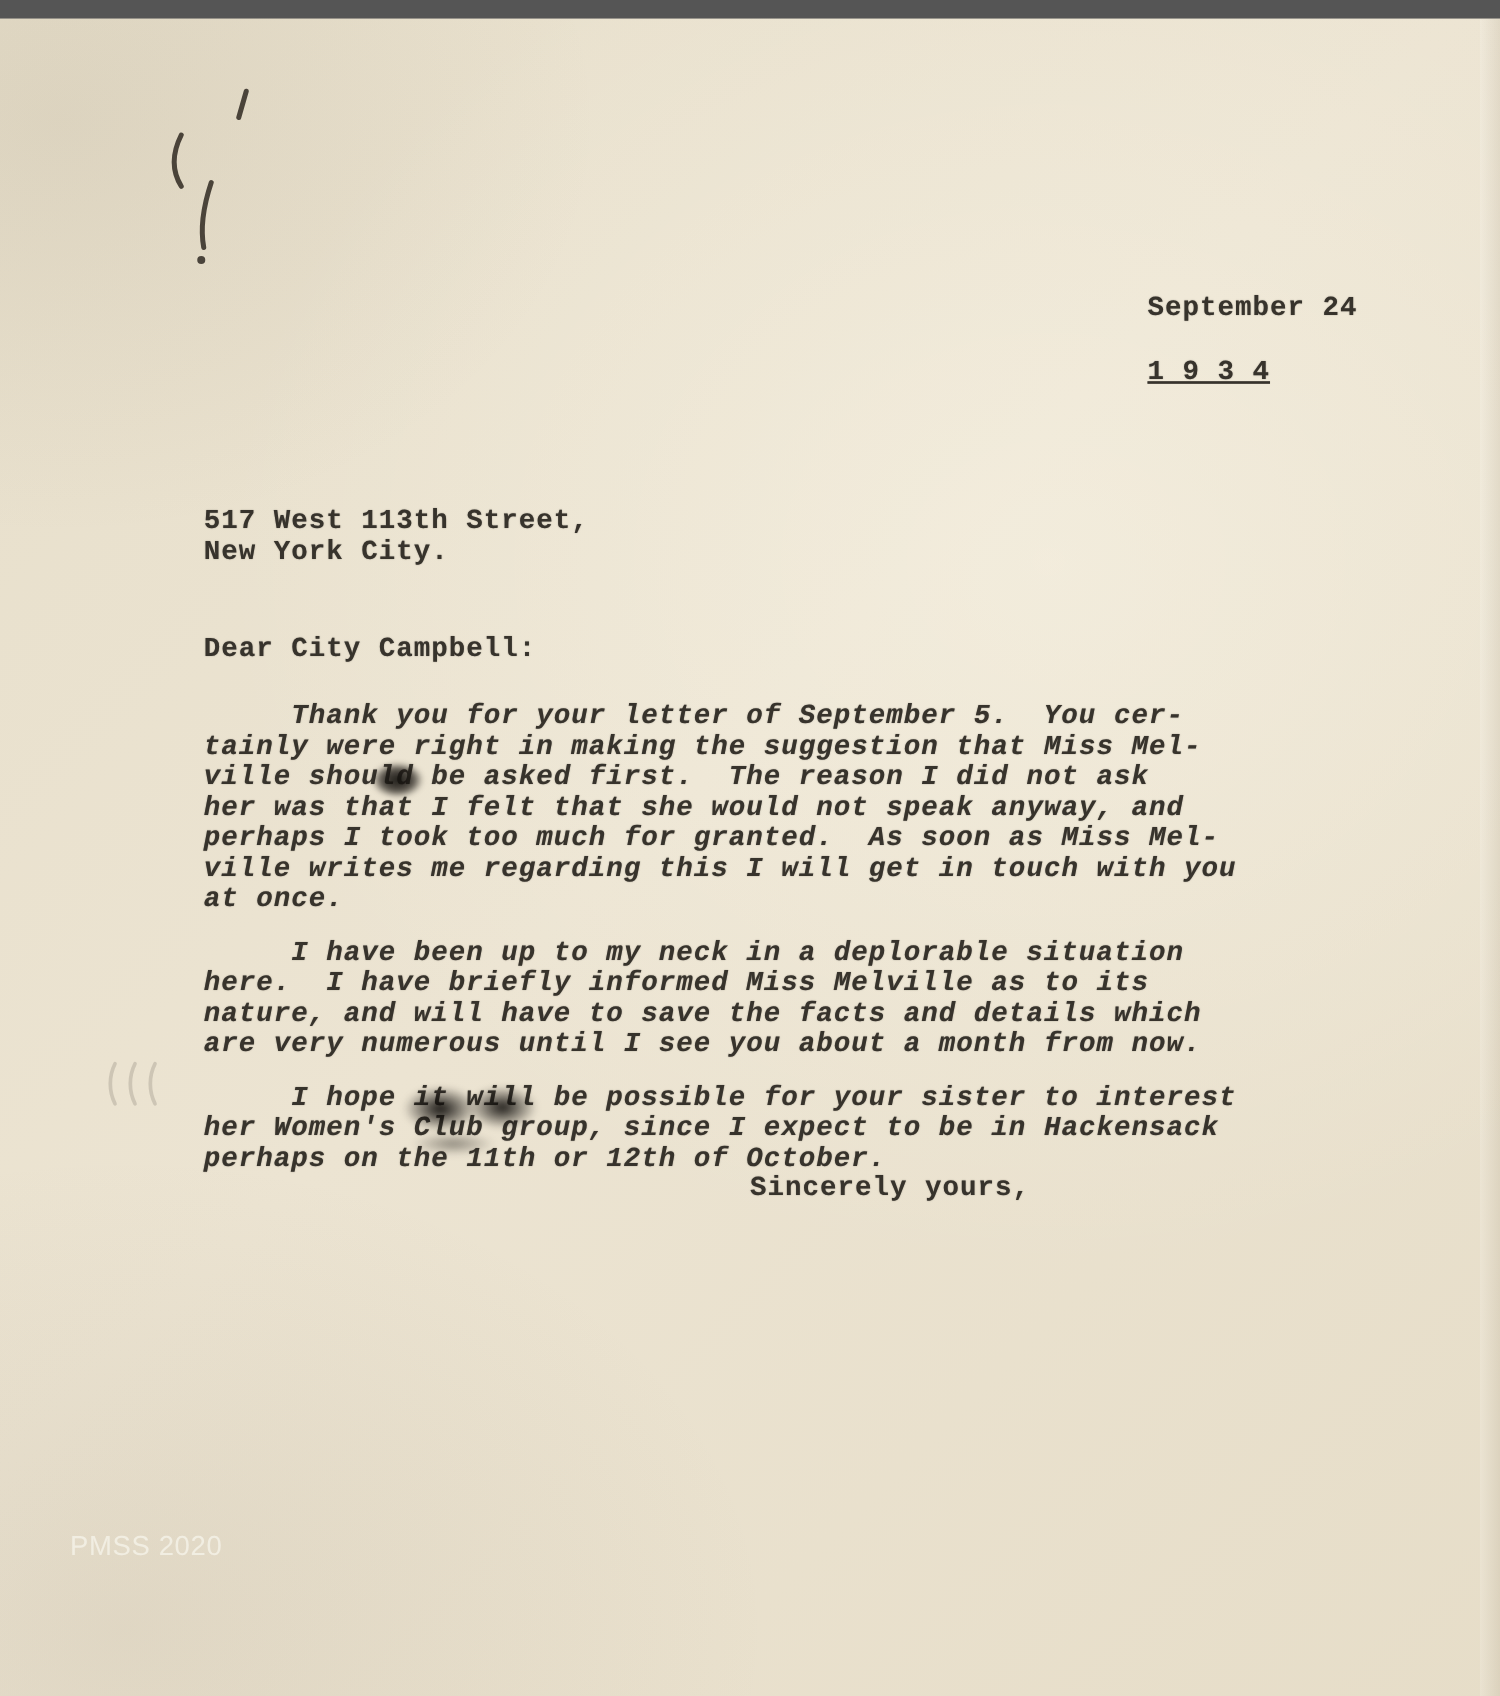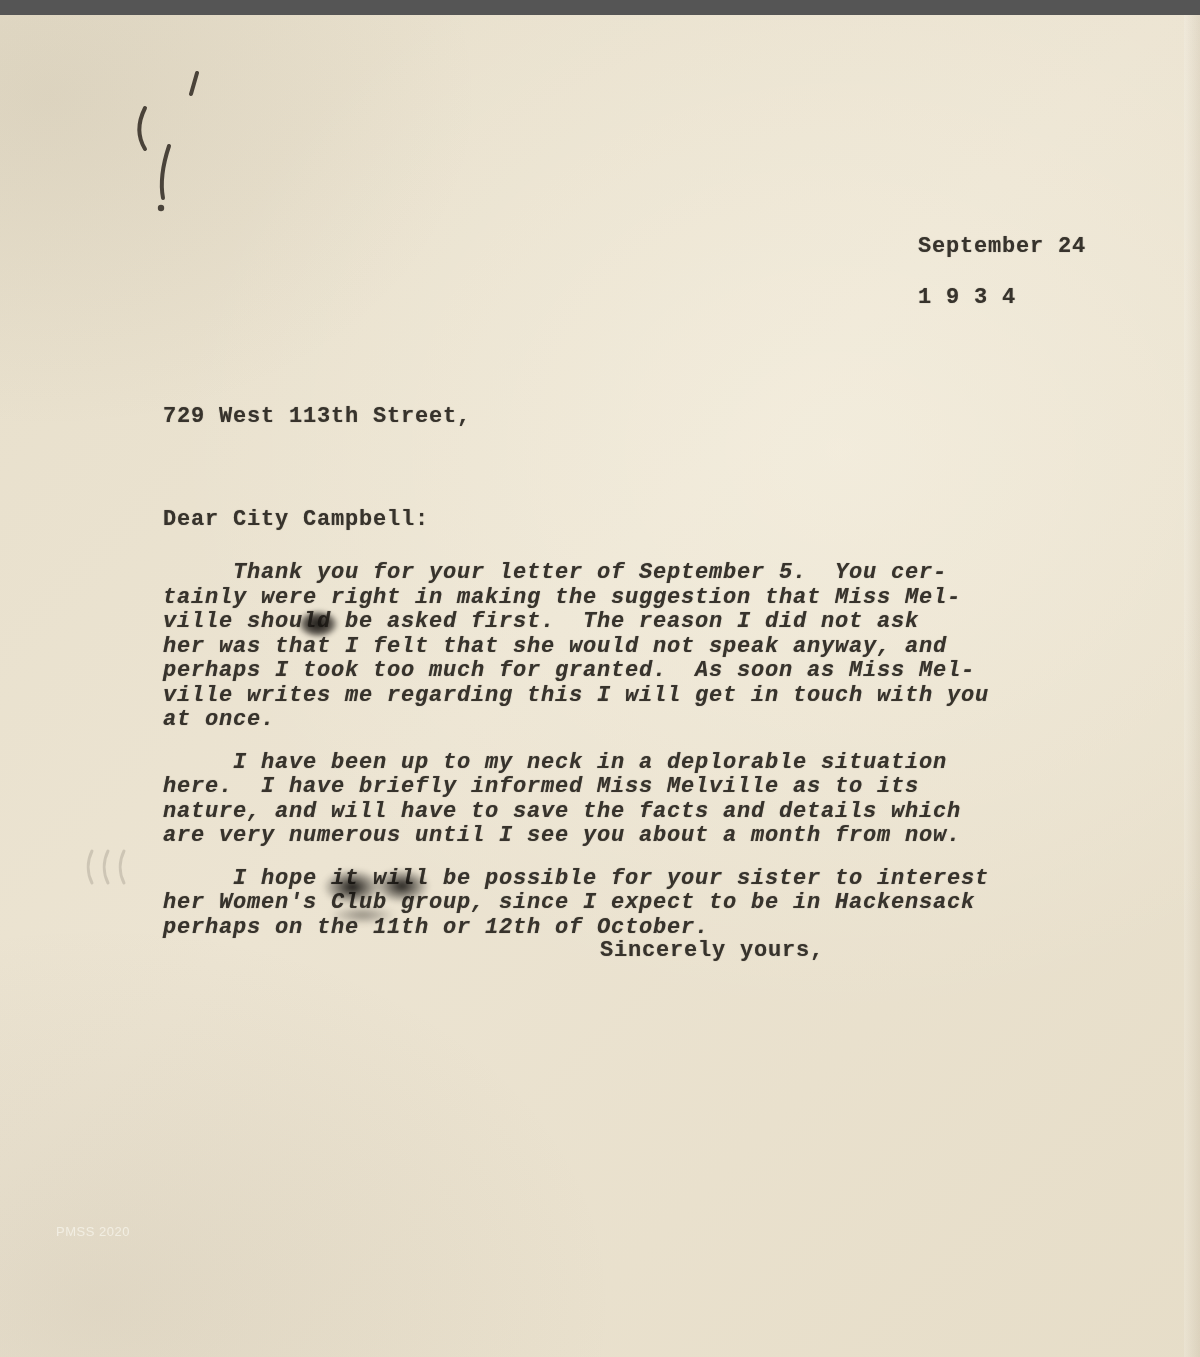--- a/index.html
+++ b/index.html
@@ -43,36 +43,36 @@
     pointer-events: none;
   }
   .txt {
     font-size: 22px;
     line-height: 24.5px;
     letter-spacing: 0.8px;
     font-weight: 700;
     text-shadow: 0 0 1px rgba(55,50,43,0.55);
   }
   .date-block { position: absolute; left: 918px; top: 220px; }
-  .date-block .year { margin-top: 26px; }
+  .date-block .year { margin-top: 26px; text-decoration: underline; }
   .recipient { position: absolute; left: 163px; top: 390px; }
   .salutation { position: absolute; left: 163px; top: 493px; }
   .body-block { position: absolute; left: 163px; top: 546px; width: 880px; }
   .para {
     white-space: pre-wrap;
     margin: 0 0 18px 0;
     text-indent: 70px;
     font-style: italic;
   }
   .closing { position: absolute; left: 600px; top: 924px; font-family: Liberation Mono, monospace; }
   .watermark {
     position: absolute;
     left: 56px; top: 1209px;
     font-family: "Liberation Sans", sans-serif;
-    font-size: 13px;
+    font-size: 22px;
     font-weight: 400;
     letter-spacing: 0.5px;
     color: var(--watermark);
     opacity: 0.75;
     text-shadow: none;
     text-align: right;
   }
   
   .smudge { position: absolute; pointer-events: none; }
   .smudge-a {
@@ -118,21 +118,22 @@
       <path d="M 42 8 C 37 18, 37 30, 42 40"></path>
     </g>
   </svg>
 
   <div class="date-block txt">
     <div>September 24</div>
     <div class="year">1 9 3 4</div>
   </div>
 
   <div class="recipient txt">
-    <div>729 West 113th Street,</div>
+    <div>517 West 113th Street,</div>
+    <div>New York City.</div>
   </div>
 
   <div class="salutation txt">Dear City Campbell:</div>
 
   <div class="body-block txt">
     <p class="para">Thank you for your letter of September 5.  You cer-
 tainly were right in making the suggestion that Miss Mel-
 ville should be asked first.  The reason I did not ask
 her was that I felt that she would not speak anyway, and
 perhaps I took too much for granted.  As soon as Miss Mel-

